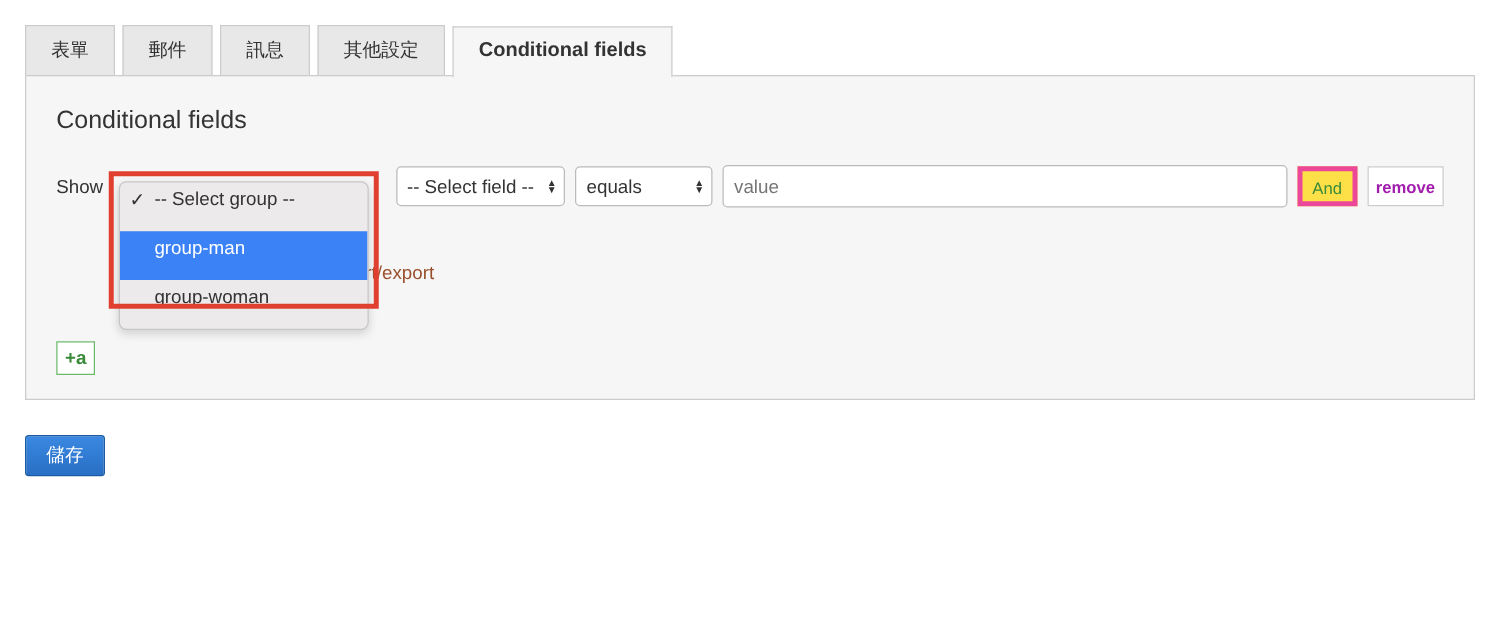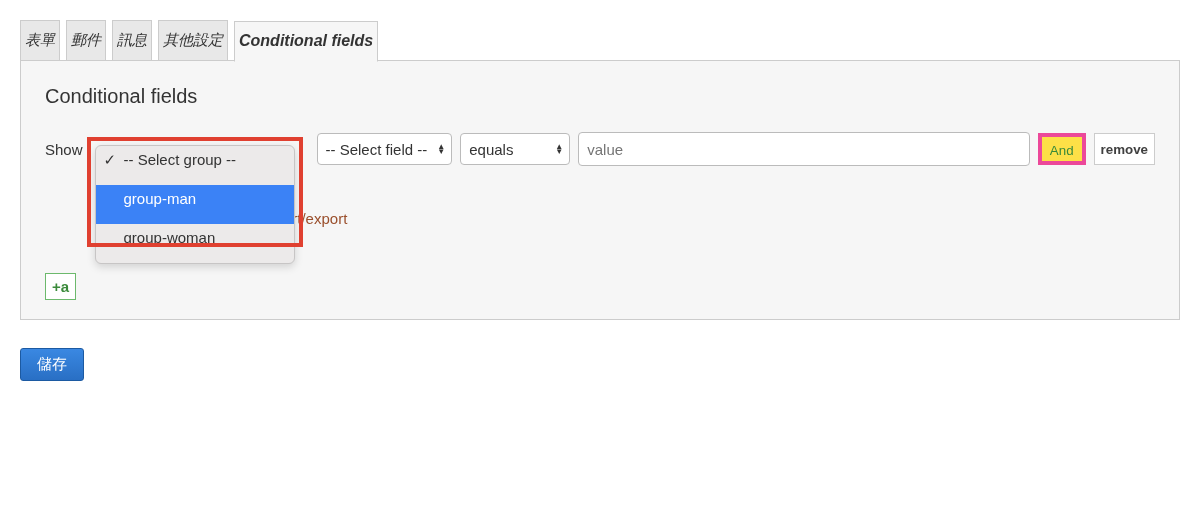--- a/index.html
+++ b/index.html
@@ -9,27 +9,26 @@
       padding: 20px;
       font-size: 15px;
       color: #333;
     }
     .tabs-container {
       display: flex;
       gap: 6px;
       position: relative;
     }
     .tab {
-      padding: 10px 4px;
+      padding: 10px 20px;
       background: #e8e8e8;
       border: 1px solid #ccc;
       cursor: pointer;
       font-size: 15px;
       color: #333;
-      font-style: italic;
     }
     .tab.active {
       background: #f6f6f6;
       border-bottom-color: #f6f6f6;
       font-weight: bold;
       font-size: 16px;
       position: relative;
       top: 1px;
       z-index: 2;
     }
@@ -134,21 +133,21 @@
       background: #fde047;
       color: #3a8a3a;
       padding: 6px 8px;
       font-weight: normal;
       height: 32px;
       cursor: pointer;
     }
     .remove-btn {
       border: 1px solid #ccc;
       background: #fff;
-      color: #404040;
+      color: #a21caf;
       padding: 6px 6px;
       font-weight: bold;
       height: 32px;
       cursor: pointer;
     }
     .add-rule-btn {
       border: 1px solid #6cb96c;
       background: #fff;
       color: #3a8a3a;
       padding: 6px 12px;

